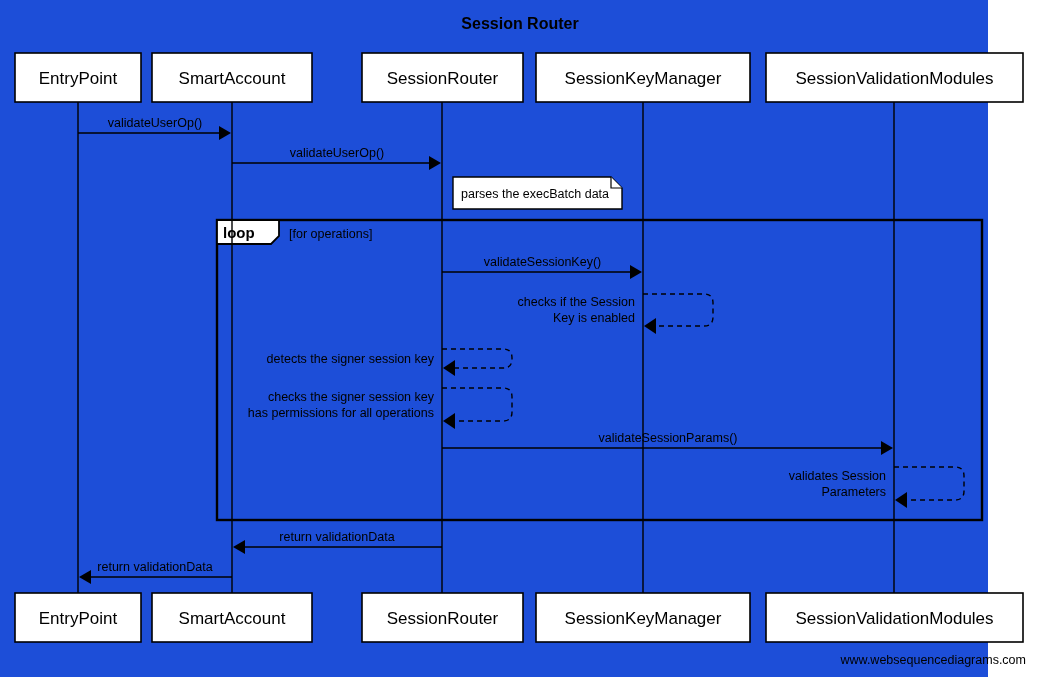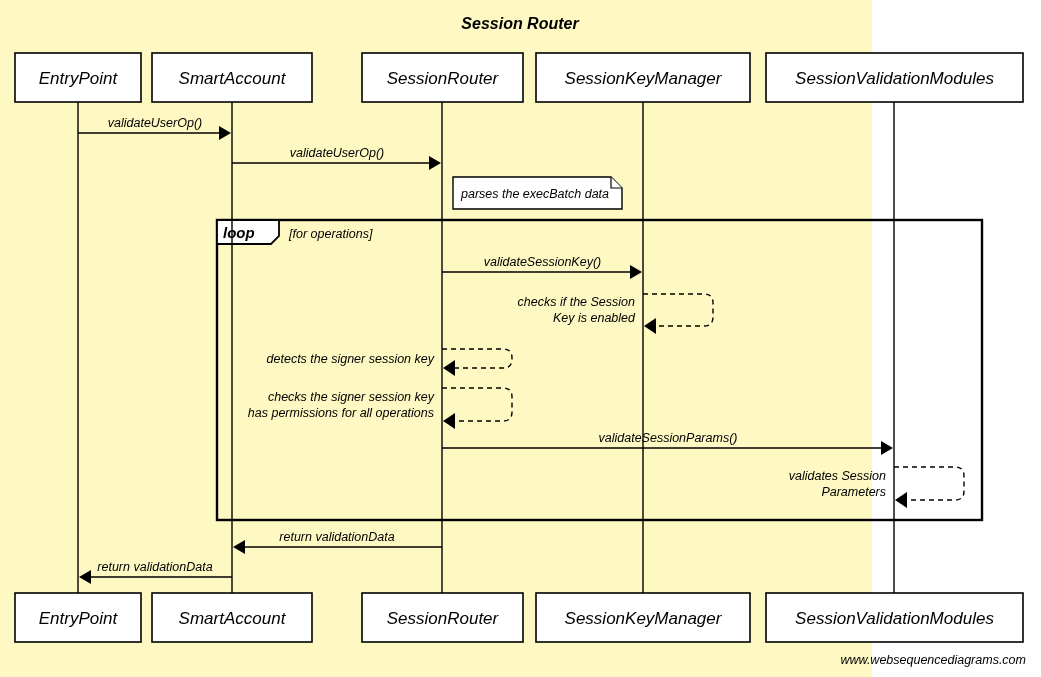--- a/index.html
+++ b/index.html
@@ -8,24 +8,23 @@
     background: #ffffff;
   }
   body {
     width: 1041px;
     height: 677px;
     font-family: "Liberation Sans", sans-serif;
     overflow: hidden;
   }
   #diagram-root {
     position: relative;
-    width: 872px;
+    width: 988px;
     height: 677px;
-    background: #fef9c3;
-    font-style: italic;
+    background: #1d4ed8;
   }
   svg.diagram-canvas {
     position: absolute;
     top: 0;
     left: 0;
     width: 1041px;
     height: 677px;
     display: block;
   }
   .diagram-title {

